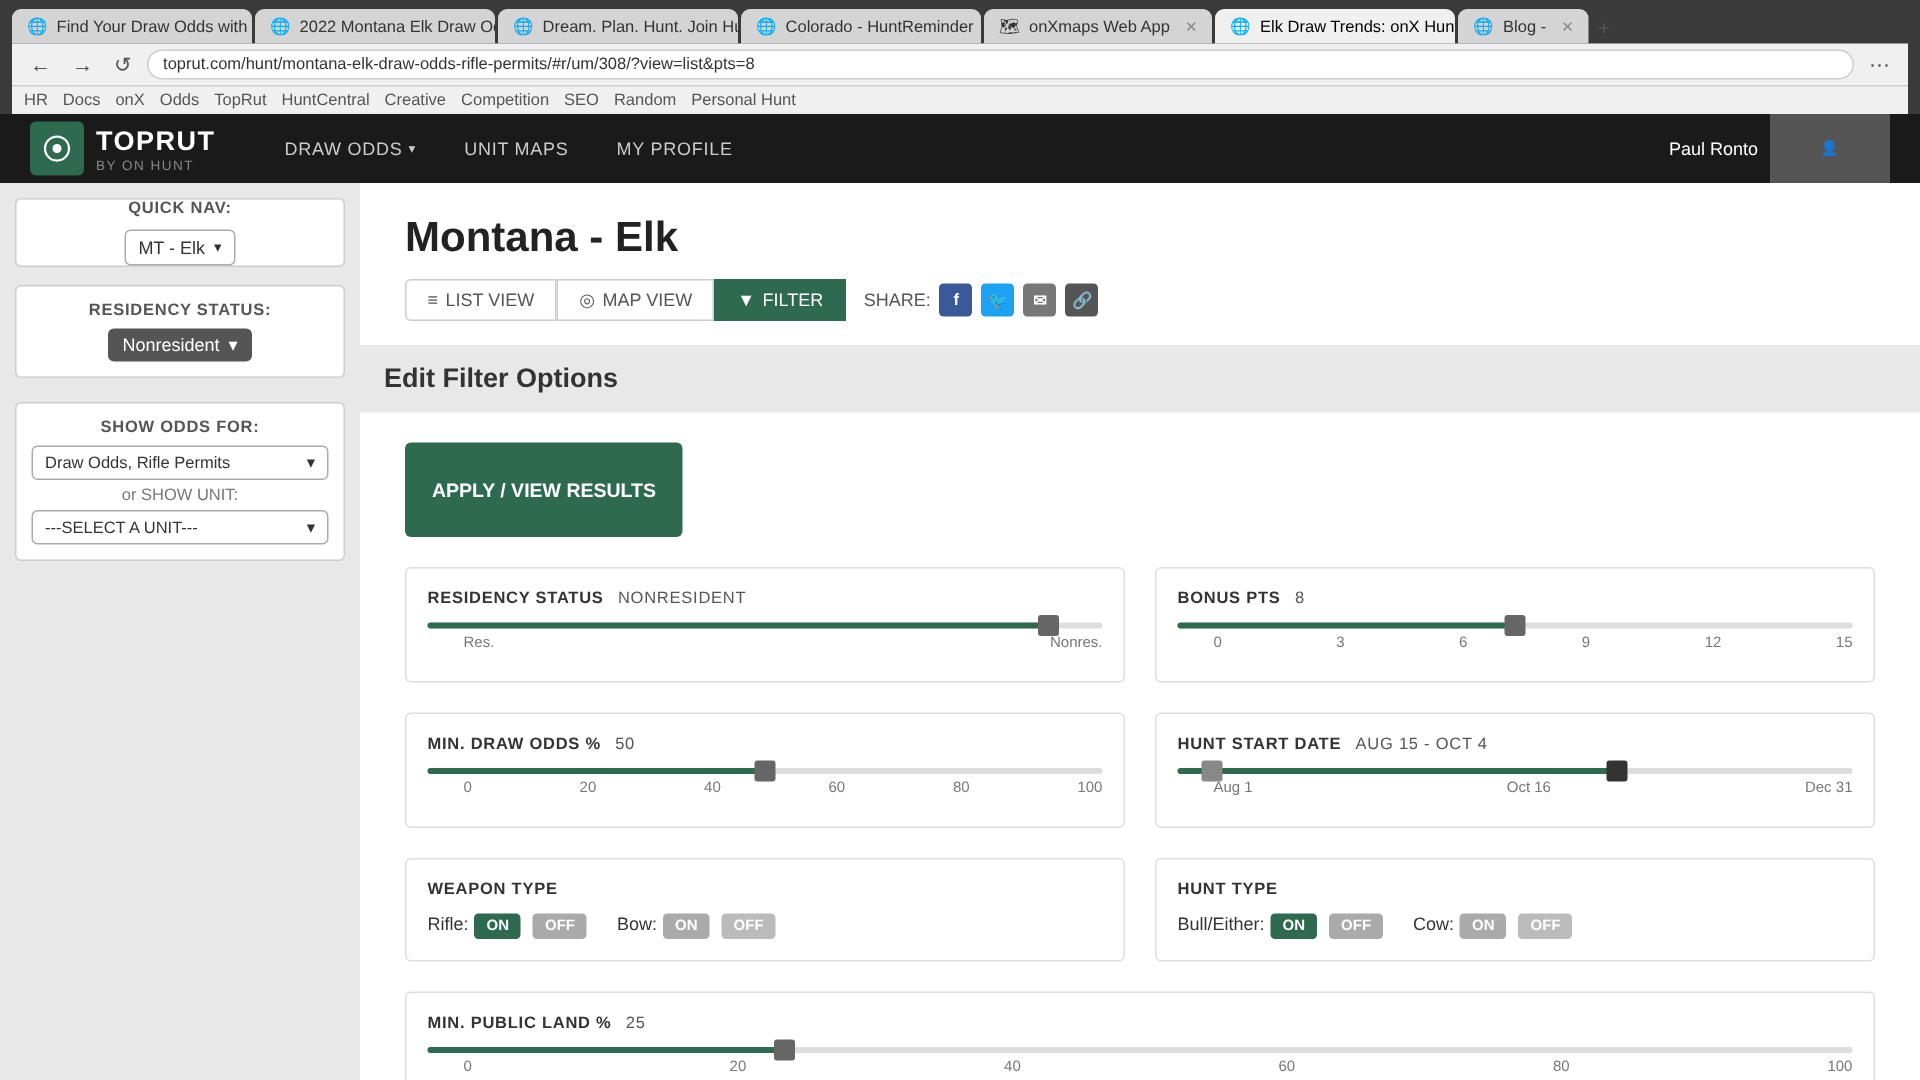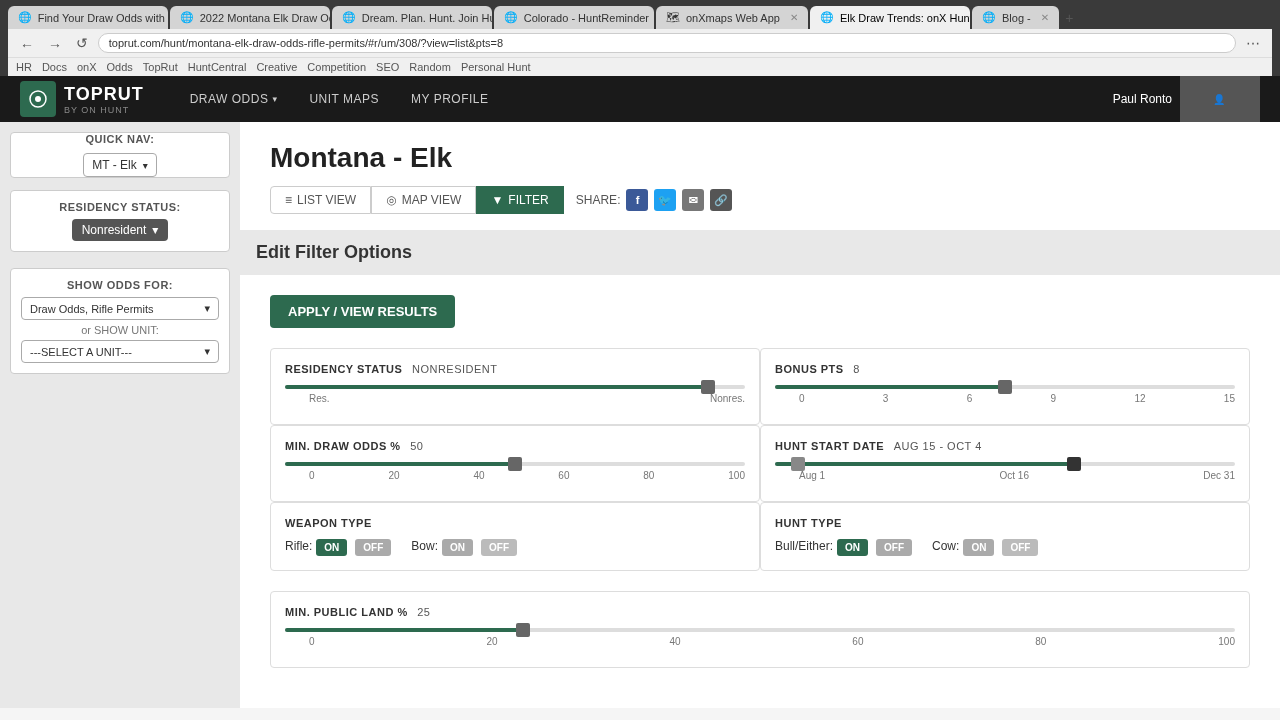--- a/index.html
+++ b/index.html
@@ -56,24 +56,24 @@
     .share-icon { width: 22px; height: 22px; background: #3b5998; border-radius: 3px; display: inline-flex; align-items: center; justify-content: center; color: white; font-size: 11px; font-weight: bold; cursor: pointer; }
     .share-icon.twitter { background: #1da1f2; }
     .share-icon.email { background: #777; }
     .share-icon.link { background: #555; }
 
     
     .filter-header { background: #e8e8e8; padding: 12px 16px; margin: 0 -30px 20px; }
     .filter-title { font-size: 18px; font-weight: bold; color: #333; }
 
     
-    .apply-btn { background: #2d6a4f; color: white; border: none; border-radius: 4px; padding: 9px 18px; font-size: 13px; font-weight: bold; cursor: pointer; margin-bottom: 20px; }
-
-    
-    .filter-grid { display: grid; grid-template-columns: 1fr 1fr; margin-bottom: 20px; }
+    .apply-btn { background: #2d6a4f; color: white; border: none; border-radius: 4px; padding: 24px 18px; font-size: 13px; font-weight: bold; cursor: pointer; margin-bottom: 20px; }
+
+    
+    .filter-grid { display: grid; grid-template-columns: 1fr 1fr; gap: 20px; margin-bottom: 20px; }
     .filter-section { border: 1px solid #ddd; border-radius: 4px; padding: 14px; background: white; }
     .filter-section-title { font-size: 11px; font-weight: bold; letter-spacing: 0.5px; text-transform: uppercase; color: #333; margin-bottom: 10px; }
     .filter-value { color: #555; font-weight: normal; margin-left: 6px; }
 
     
     .slider-container { position: relative; margin: 10px 0 6px; }
     .slider-track { width: 100%; height: 4px; background: #ddd; border-radius: 2px; position: relative; }
     .slider-fill { height: 4px; background: #2d6a4f; border-radius: 2px; position: absolute; top: 0; }
     .slider-thumb { width: 14px; height: 14px; background: #666; border-radius: 2px; position: absolute; top: -5px; cursor: pointer; }
     .slider-labels { display: flex; justify-content: space-between; font-size: 10px; color: #777; margin-top: 4px; margin-left: 24px; }

